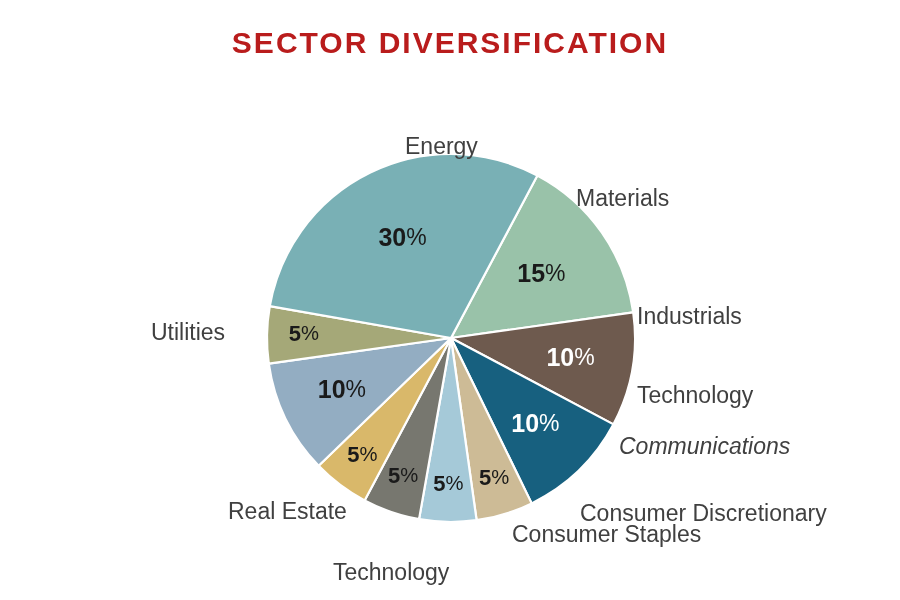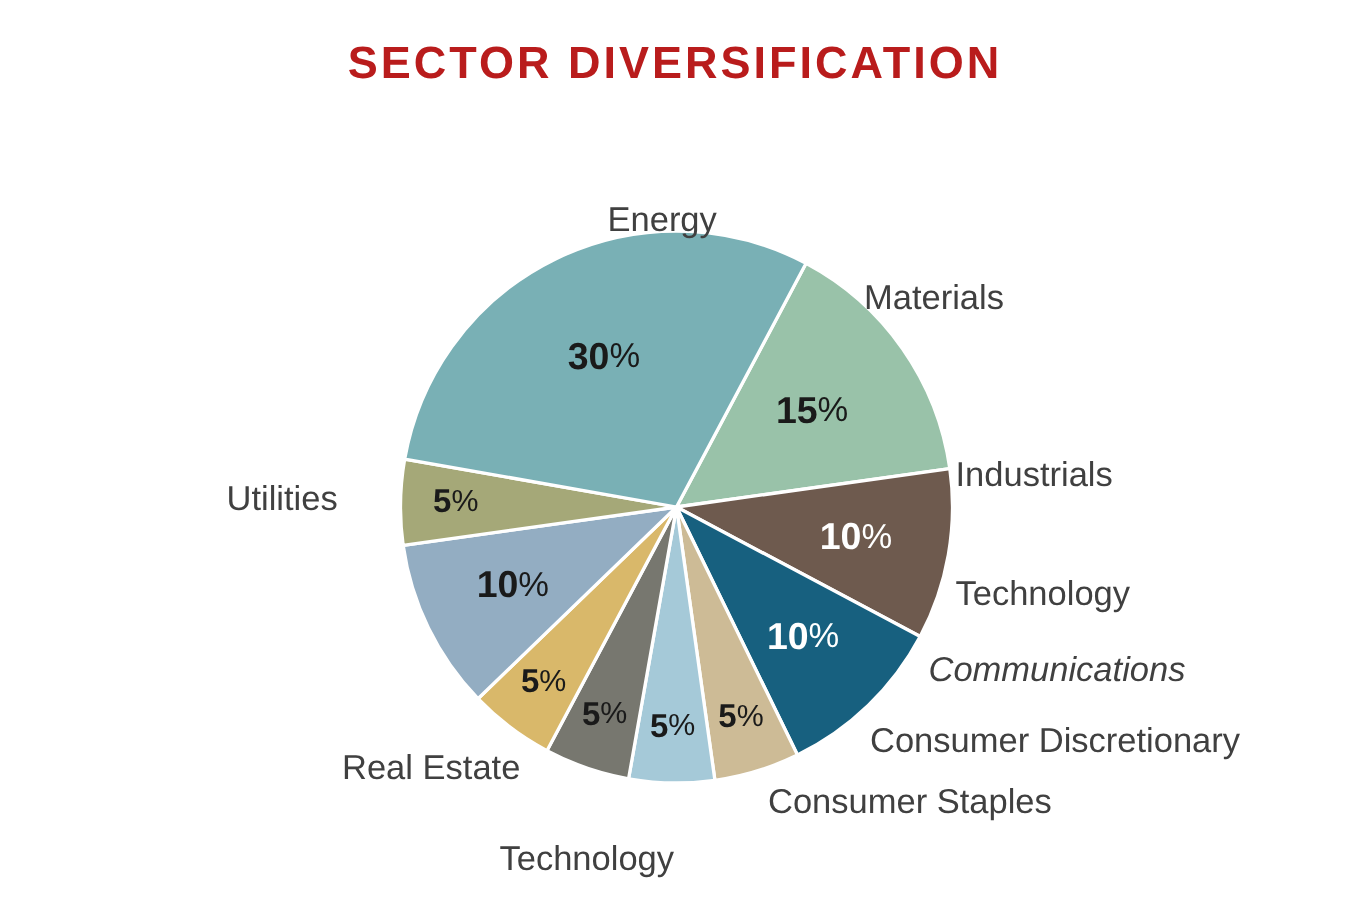--- a/index.html
+++ b/index.html
@@ -108,20 +108,20 @@
         <text x="402.6" y="238.8" text-anchor="middle" fill="#1a1a1a" class="value-label"><tspan>30</tspan><tspan class="pct">%</tspan></text>
       </g>
   </svg>
 
   <div id="category-label-layer">
       <div class="cat-label" style="left: 405px; top: 135px;">Energy</div>
       <div class="cat-label" style="left: 576px; top: 187px;">Materials</div>
       <div class="cat-label" style="left: 637px; top: 305px;">Industrials</div>
       <div class="cat-label" style="left: 637px; top: 384px;">Technology</div>
       <div class="cat-label" style="left: 619px; top: 435px; font-style: italic;">Communications</div>
-      <div class="cat-label" style="left: 580px; top: 482px;">Consumer Discretionary</div>
+      <div class="cat-label" style="left: 580px; top: 502px;">Consumer Discretionary</div>
       <div class="cat-label" style="left: 512px; top: 523px;">Consumer Staples</div>
       <div class="cat-label" style="left: 333px; top: 561px;">Technology</div>
       <div class="cat-label" style="left: 228px; top: 500px;">Real Estate</div>
       <div class="cat-label" style="left: 151px; top: 321px;">Utilities</div>
     </div>
 
 </div>
 
 </body></html>

